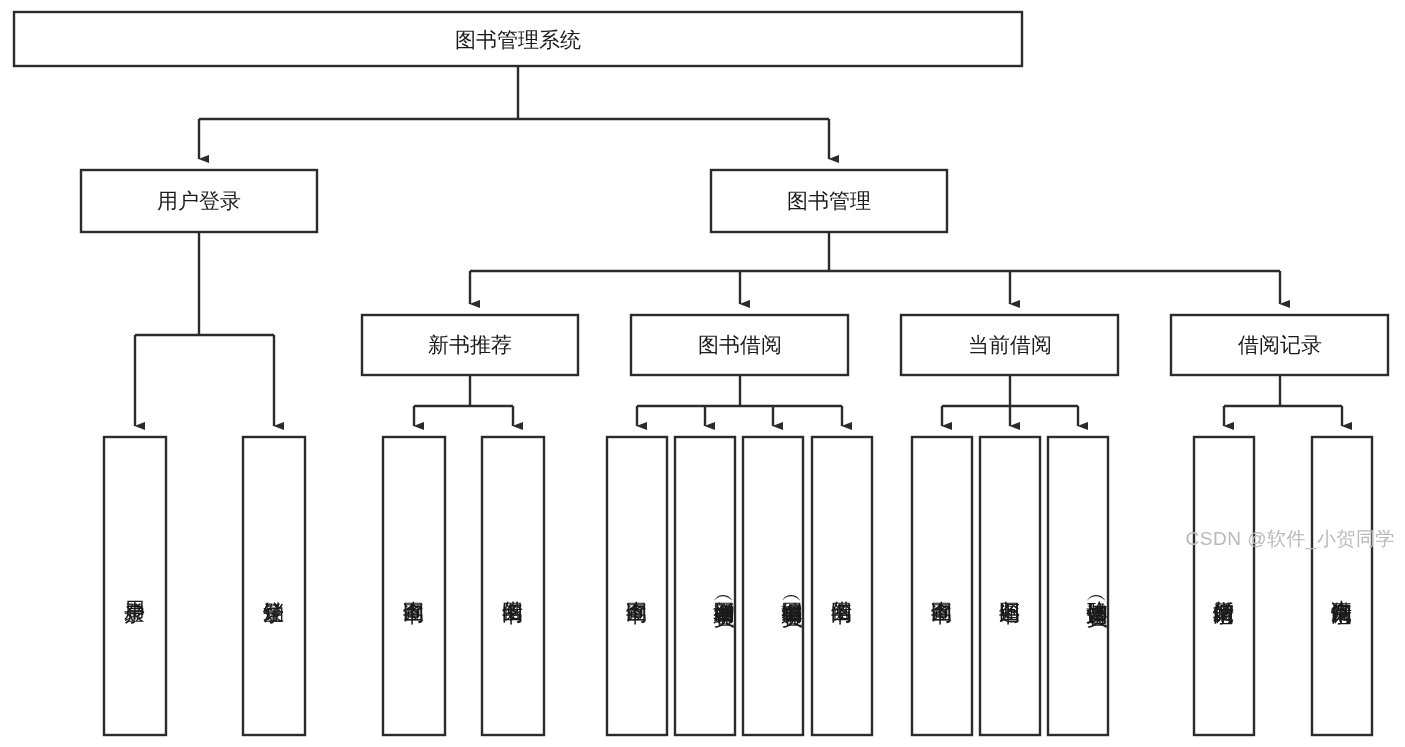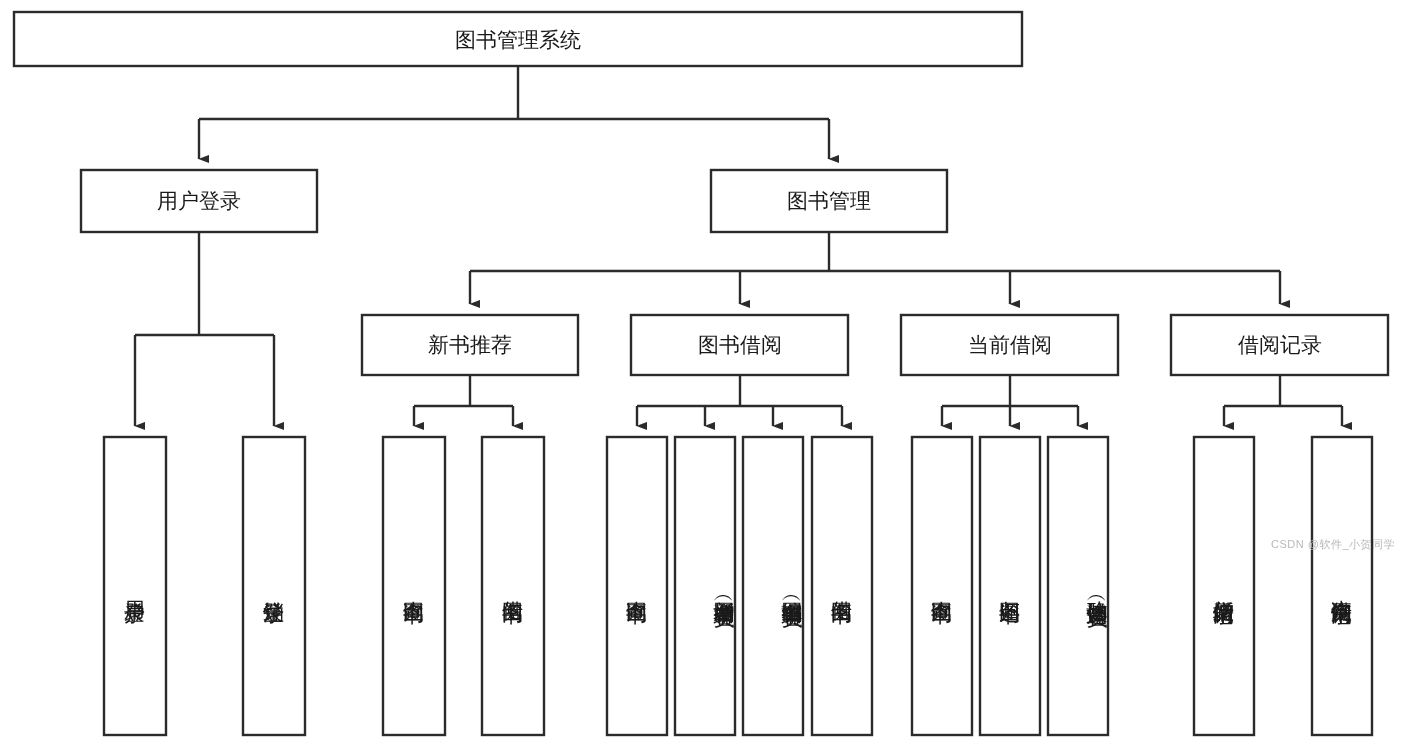--- a/index.html
+++ b/index.html
@@ -25,21 +25,21 @@
     text-orientation:upright;
     letter-spacing:1px;
     line-height:1;
     display:flex;align-items:flex-start;justify-content:center;
     pointer-events:none;white-space:nowrap;
   }
   .leaf-label.center{align-items:center;}
   #watermark{
     position:absolute;right:10px;bottom:6px;
     font-family:"Liberation Sans","DejaVu Sans",sans-serif;
-    font-size:11px;color:#b9b9b9;letter-spacing:0.5px;
+    font-size:19px;color:#b9b9b9;letter-spacing:0.5px;
     user-select:none;pointer-events:none;
   }
 </style>
 </head>
 <body>
 
 <div id="diagram-root">
 
   <svg class="flow" viewBox="0 0 1405 747">
     <defs>

